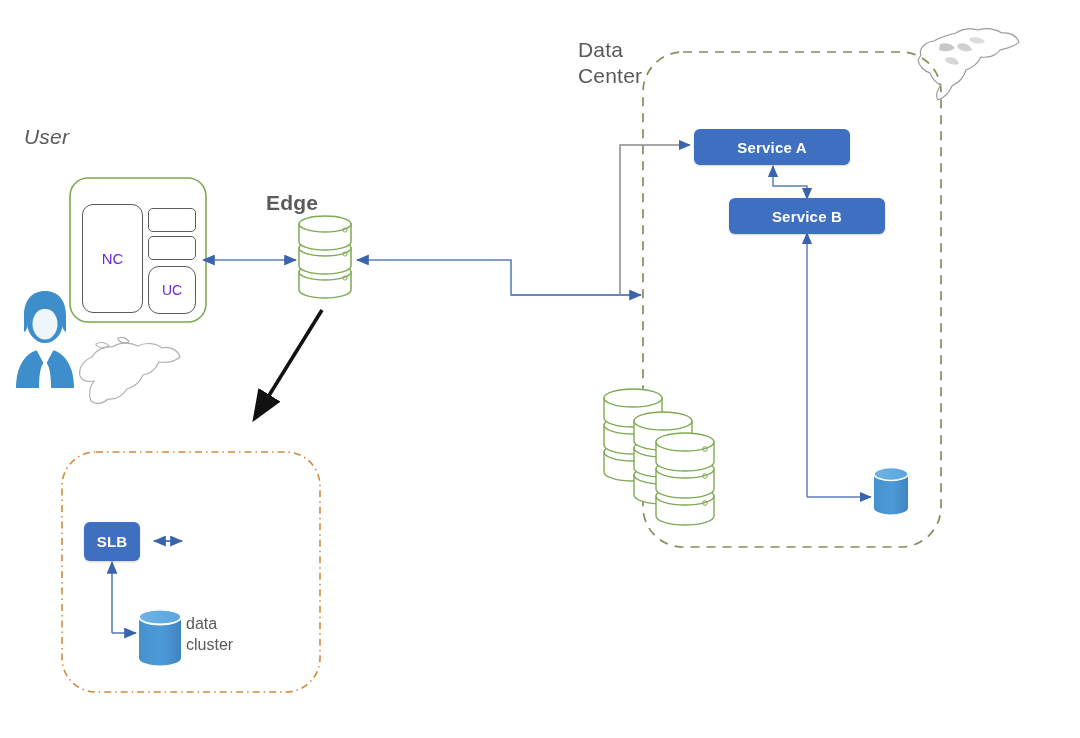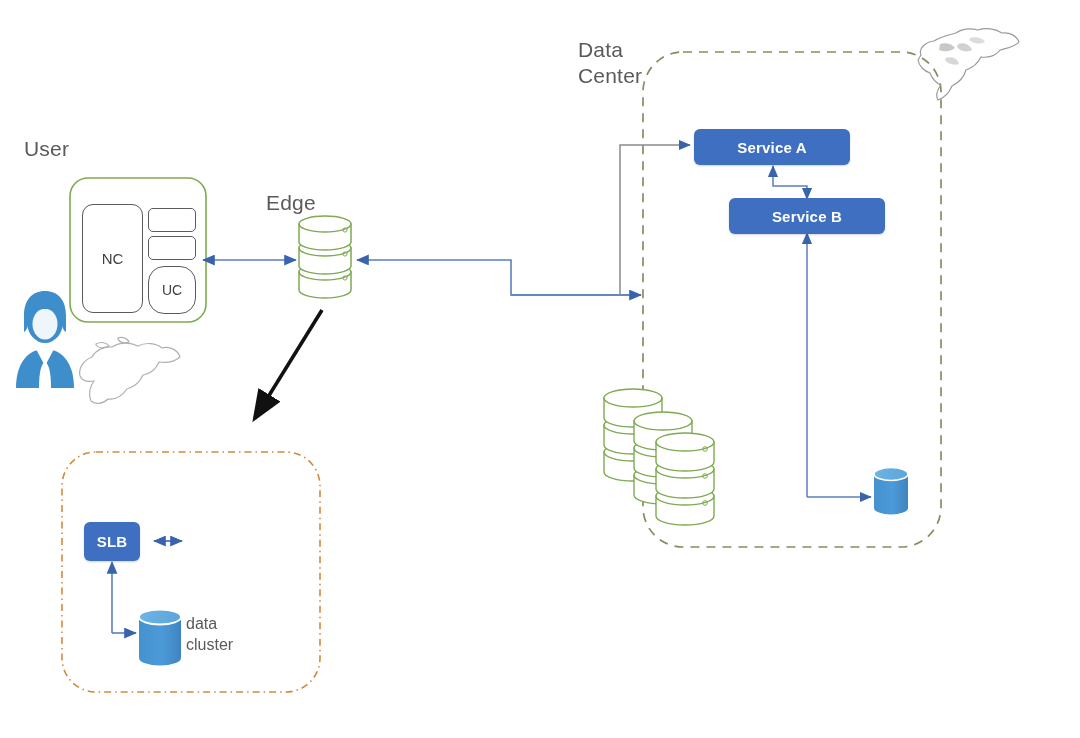--- a/index.html
+++ b/index.html
@@ -47,21 +47,21 @@
     letter-spacing: 0.2px;
   }
   .dev-sub {
     position: absolute;
     border: 1.4px solid #5b5b5b;
     border-radius: 9px;
     background: #ffffff;
     display: flex;
     align-items: center;
     justify-content: center;
-    color: #404040;
+    color: #6d28d9;
     font-size: 15px;
   }
   .plain-text {
     position: absolute;
     color: #5a5a5a;
     font-size: 16px;
     line-height: 21px;
     white-space: pre-line;
   }
 </style>
@@ -228,37 +228,37 @@
       <ellipse cx="45" cy="324" rx="12.5" ry="15.5" fill="#eef6fc"></ellipse>
       <path d="M27,318 C27,303 34,296 45,296 C56,296 63,303 63,318
                C63,310 56,306 45,306 C34,306 27,310 27,318 Z" fill="#3d8ecb"></path>
       <path d="M24,316 C24,300 32,291 45,291 C58,291 66,300 66,316
                L66,332 C62,330 61,322 61,314 C55,310 49,309 45,309
                C41,309 35,310 29,314 C29,322 28,330 24,332 Z" fill="#3d8ecb"></path>
       <path d="M45,361 C49,365 51,372 51,388 L39,388 C39,372 41,365 45,361 Z" fill="#ffffff"></path>
     </g>
   </svg>
 
-  <div class="label" style="left:24px; top:136px;">User</div>
-
-  <div class="label" style="left:266px; top:190px;">Edge</div>
+  <div class="label" style="left:24px; top:124px;font-style:italic;">User</div>
+
+  <div class="label" style="left:266px; top:190px;font-weight:bold;">Edge</div>
 
   <div class="label" style="left:578px; top:37px;">Data
 Center</div>
 
   <div class="plain-text" style="left:186px; top:613px;">data
 cluster</div>
 
   <div class="dev-sub" style="left:82px; top:204px; width:59px; height:107px; border-radius:11px;">NC</div>
 
   <div class="dev-sub" style="left:148px; top:208px; width:46px; height:22px; border-radius:5px;"></div>
 
   <div class="dev-sub" style="left:148px; top:236px; width:46px; height:22px; border-radius:5px;"></div>
 
-  <div class="dev-sub" style="left:148px; top:266px; width:46px; height:46px; border-radius:16px; font-size:14px;">UC</div>
+  <div class="dev-sub" style="left:148px; top:266px; width:46px; height:46px; border-radius:11px; font-size:14px;">UC</div>
 
   <div class="svc-box" style="left:729px; top:198px; width:156px; height:36px;">Service B</div>
 
   <div class="svc-box" style="left:694px; top:129px; width:156px; height:36px;">Service A</div>
 
   <div class="svc-box" style="left:84px; top:522px; width:56px; height:39px;">SLB</div>
 
 
 </div>
 

